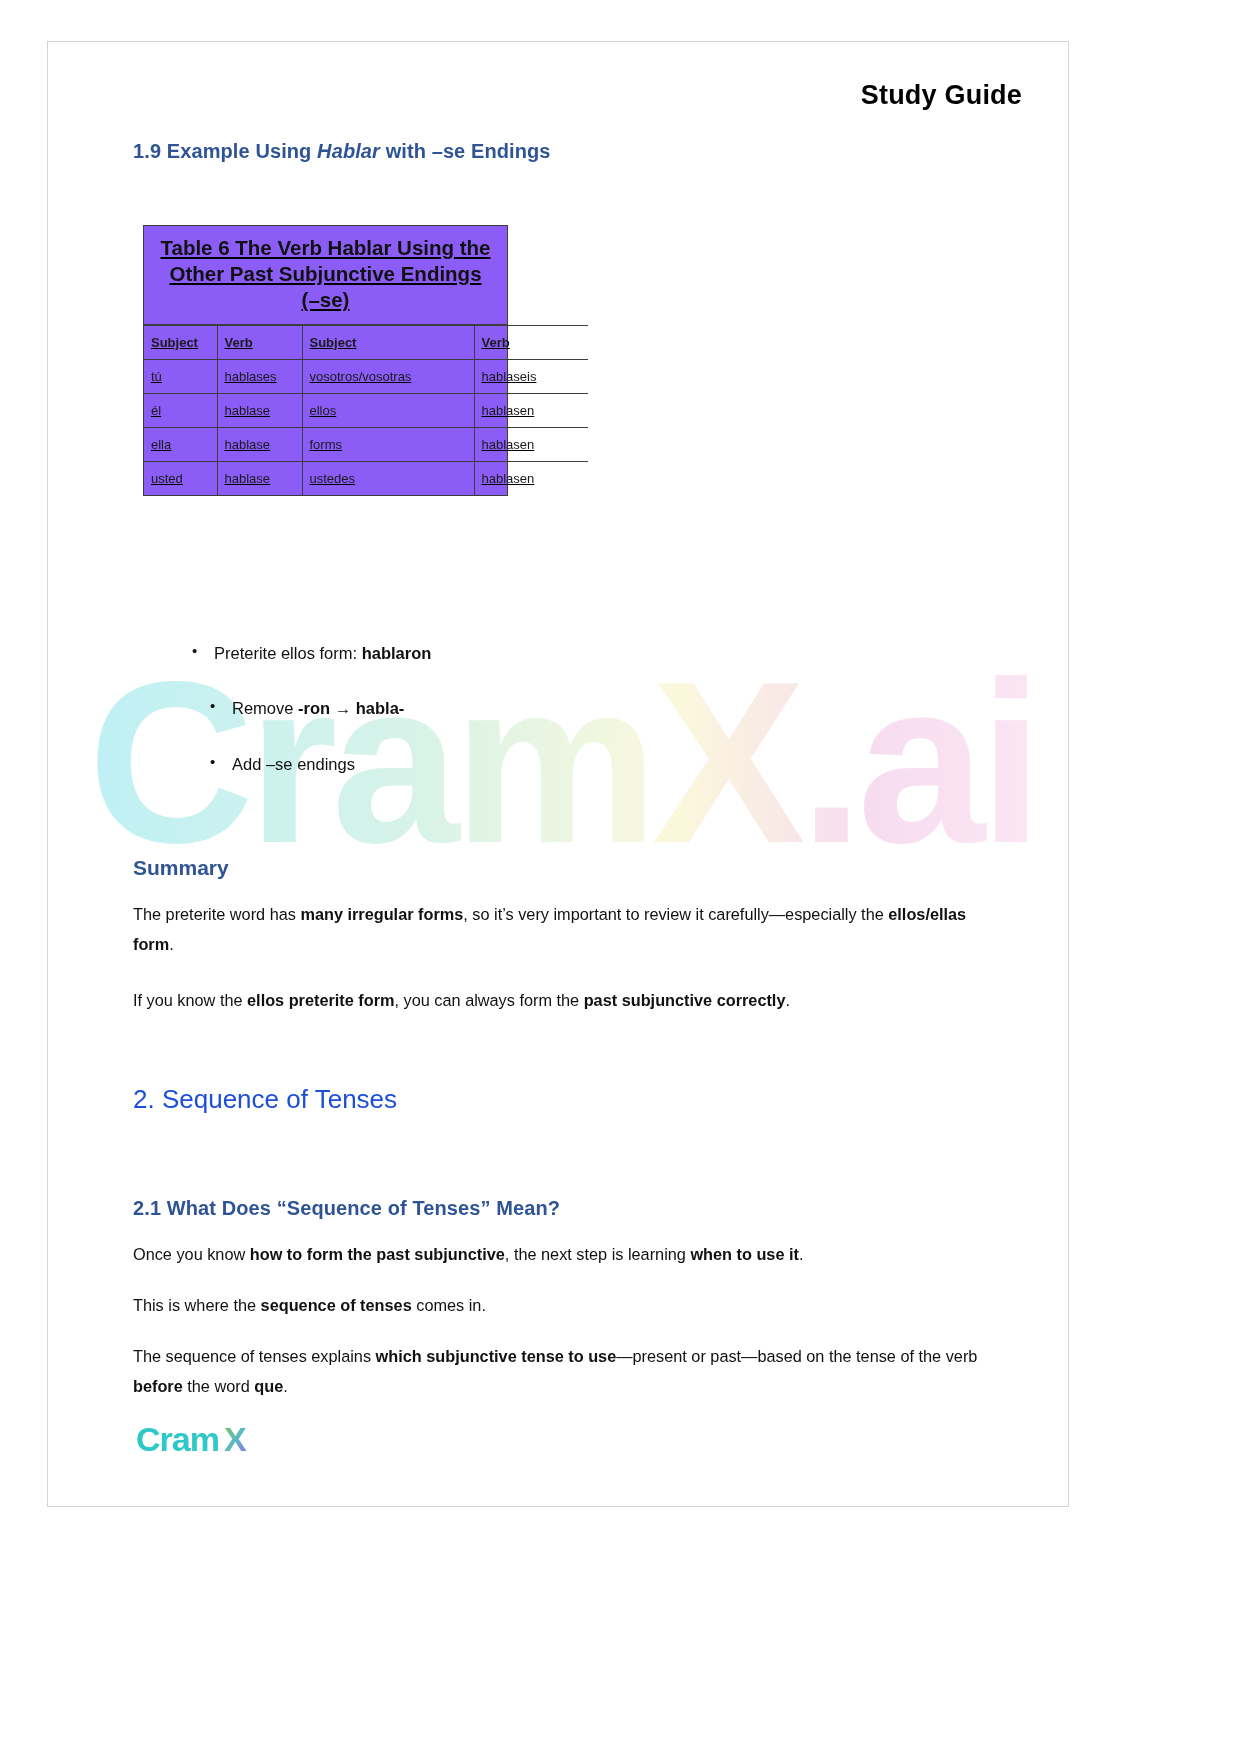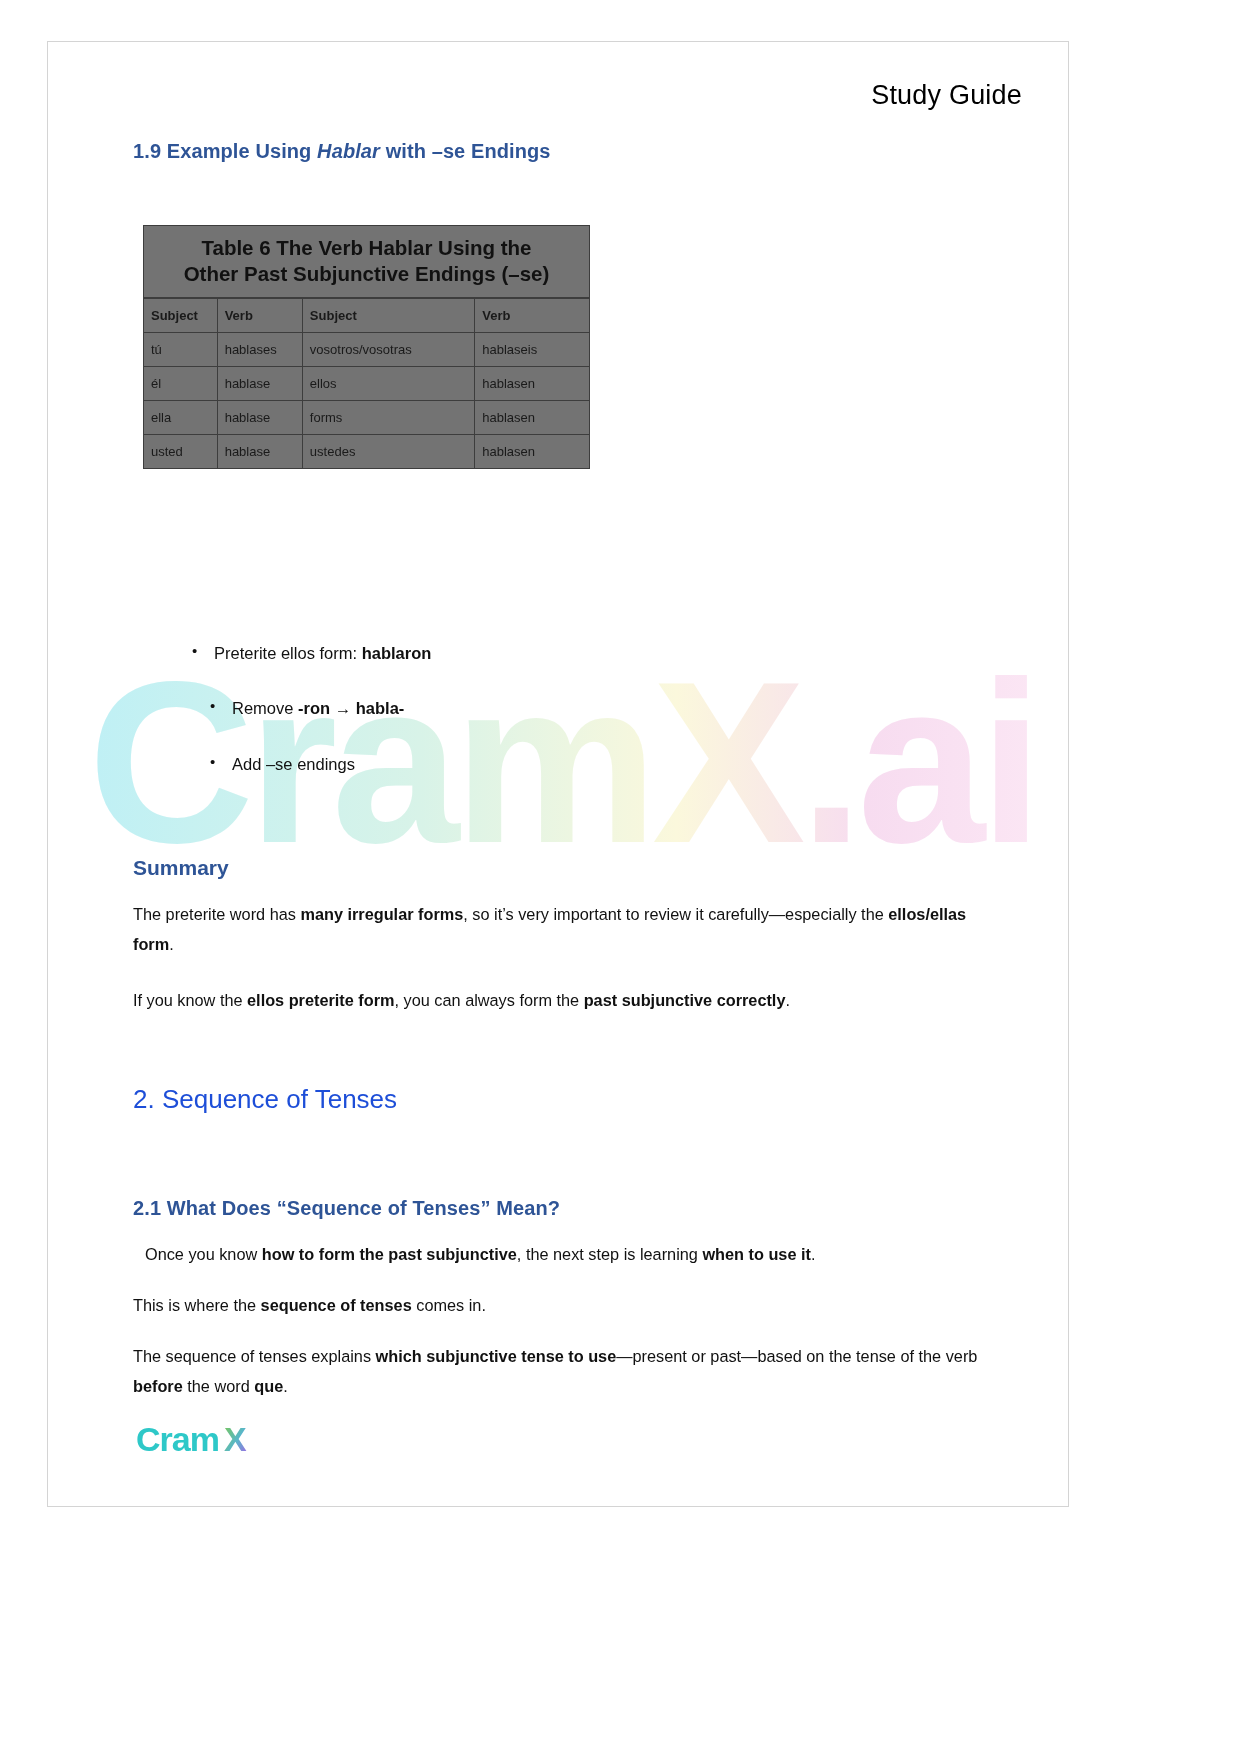--- a/index.html
+++ b/index.html
@@ -43,21 +43,21 @@
     pointer-events: none;
     z-index: 0;
   }
 
   
   .doc-header {
     position: absolute;
     right: 46px;
     top: 38px;
     font-size: 27px;
-    font-weight: normal;
+    font-weight: bold;
     color: #000000;
     letter-spacing: 0.2px;
     margin-left: 48px;
   }
 
   
   .h-sub {
     position: absolute;
     left: 85px;
     font-size: 20px;
@@ -85,24 +85,25 @@
     font-size: 26px;
     font-weight: normal;
     color: #1d4ed8;
   }
 
   
   .verb-table-wrap {
     position: absolute;
     left: 95px;
     top: 183px;
-    width: 447px;
+    width: 365px;
     border: 1.6px solid #3d3d3d;
     box-sizing: border-box;
-    background: #737373;
+    background: #8b5cf6;
+    text-decoration: underline;
   }
   .vt-title {
     text-align: center;
     font-size: 20.5px;
     font-weight: bold;
     color: #111;
     padding: 9px 14px 10px 14px;
     line-height: 1.28;
     border-bottom: 1.6px solid #3d3d3d;
     box-sizing: border-box;
@@ -273,21 +274,21 @@
   </div>
 
   <div class="para" style="top:943px;">
     <span>If you know the </span><b>ellos preterite form</b><span>, you can always form the </span><b>past subjunctive correctly</b><span>.</span>
   </div>
 
   <div class="h-main">2. Sequence of Tenses</div>
 
   <div class="h-sub" style="top:1155px;">2.1 What Does “Sequence of Tenses” Mean?</div>
 
-  <div class="para" style="top:1197px;margin-left:12px;">
+  <div class="para" style="top:1197px;">
     <span>Once you know </span><b>how to form the past subjunctive</b><span>, the next step is learning </span><b>when to use it</b><span>.</span>
   </div>
 
   <div class="para" style="top:1248px;">
     <span>This is where the </span><b>sequence of tenses</b><span> comes in.</span>
   </div>
 
   <div class="para" style="top:1299px;">
     <span>The sequence of tenses explains </span><b>which subjunctive tense to use</b><span>—present or past—based on the tense of the verb </span><b>before</b><span> the word </span><b>que</b><span>.</span>
   </div>

